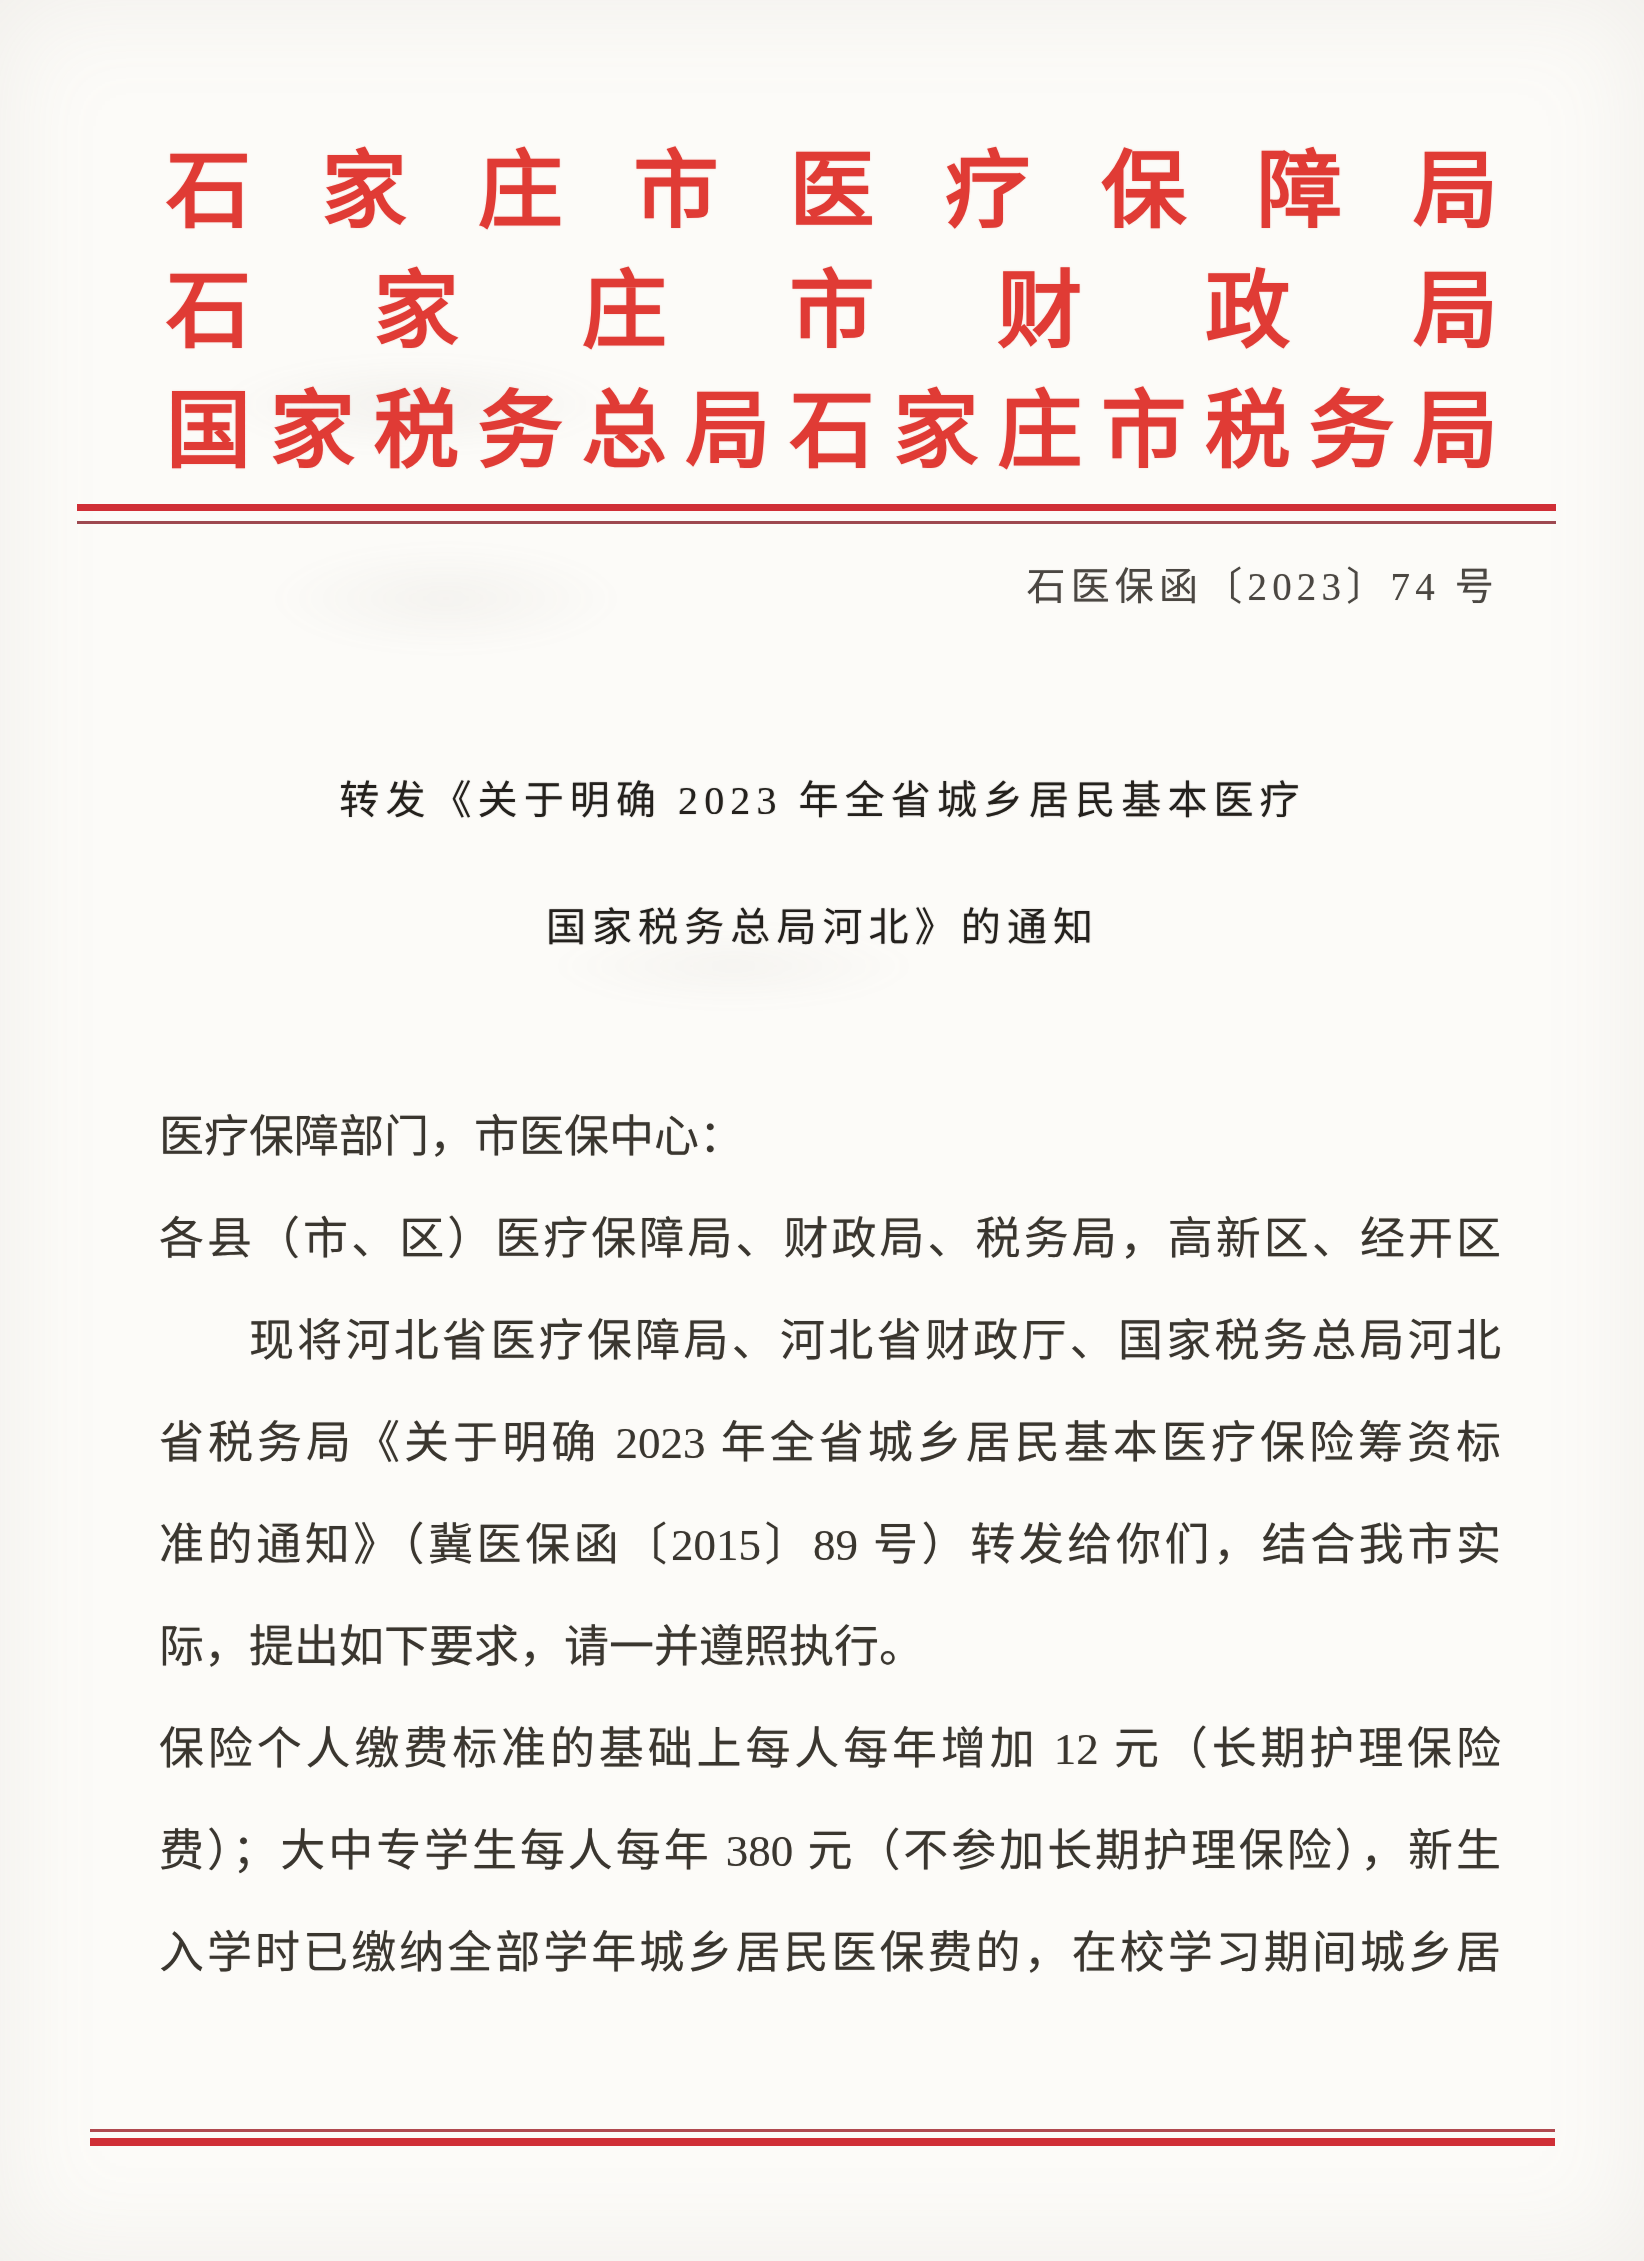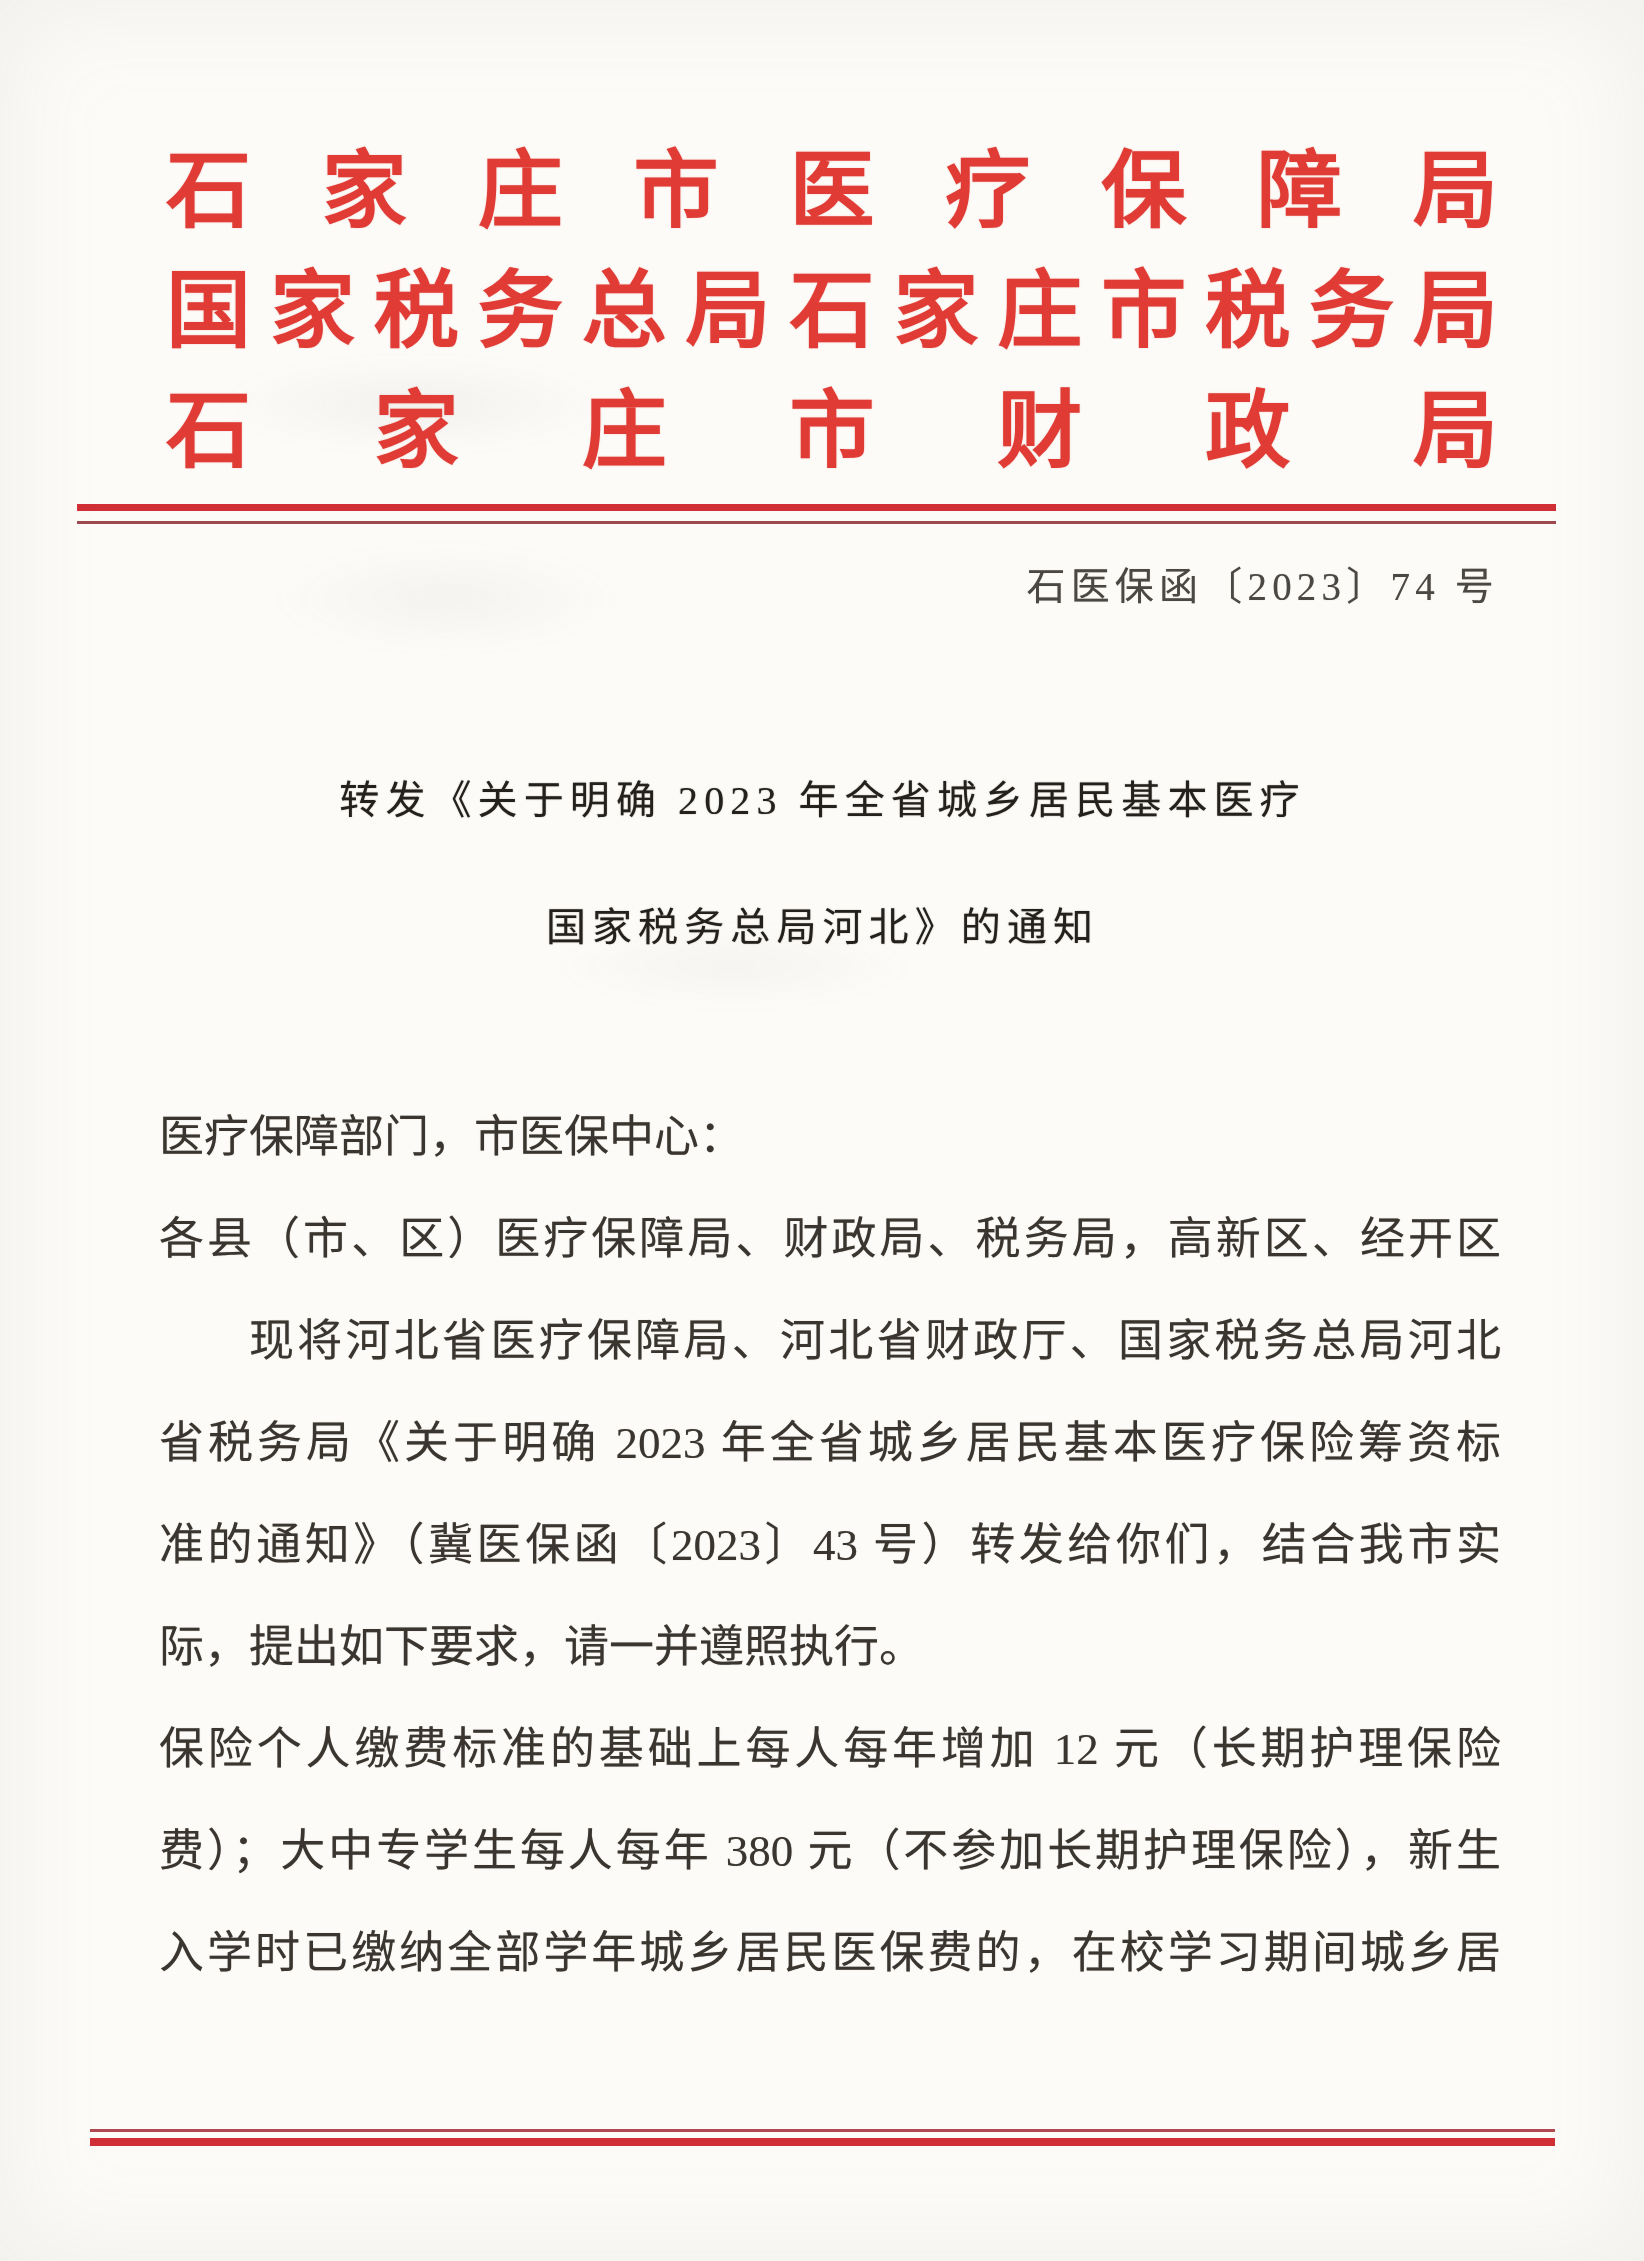--- a/index.html
+++ b/index.html
@@ -112,40 +112,40 @@
 <body>
 
 <div class="page">
 
   <div class="smudge smudge-1"></div>
   <div class="smudge smudge-2"></div>
   <div class="smudge smudge-3"></div>
 
   <div class="org-block">
     <div class="org-line">石家庄市医疗保障局</div>
+    <div class="org-line">石家庄市财政局</div>
     <div class="org-line">国家税务总局石家庄市税务局</div>
-    <div class="org-line">石家庄市财政局</div>
   </div>
 
   <div class="rule rule-top-thick"></div>
   <div class="rule rule-top-thin"></div>
 
   <div class="doc-number">石医保函〔2023〕74 号</div>
 
   <div class="title-block">
     <div class="title-line">转发《关于明确 2023 年全省城乡居民基本医疗</div>
     <div class="title-line">国家税务总局河北》的通知</div>
   </div>
 
   <div class="body-block">
       <div class="bline">医疗保障部门，市医保中心：</div>
       <div class="bline just">各县（市、区）医疗保障局、财政局、税务局，高新区、经开区</div>
       <div class="bline just indent">现将河北省医疗保障局、河北省财政厅、国家税务总局河北</div>
       <div class="bline just">省税务局《关于明确 2023 年全省城乡居民基本医疗保险筹资标</div>
-      <div class="bline just">准的通知》（冀医保函〔2023〕43 号）转发给你们，结合我市实</div>
+      <div class="bline just">准的通知》（冀医保函〔2015〕89 号）转发给你们，结合我市实</div>
       <div class="bline">际，提出如下要求，请一并遵照执行。</div>
       <div class="bline just">保险个人缴费标准的基础上每人每年增加 12 元（长期护理保险</div>
       <div class="bline just">费）；大中专学生每人每年 380 元（不参加长期护理保险），新生</div>
       <div class="bline just">入学时已缴纳全部学年城乡居民医保费的，在校学习期间城乡居</div>
     </div>
 
   <div class="rule rule-bottom-thin"></div>
   <div class="rule rule-bottom-thick"></div>
 
 </div>

